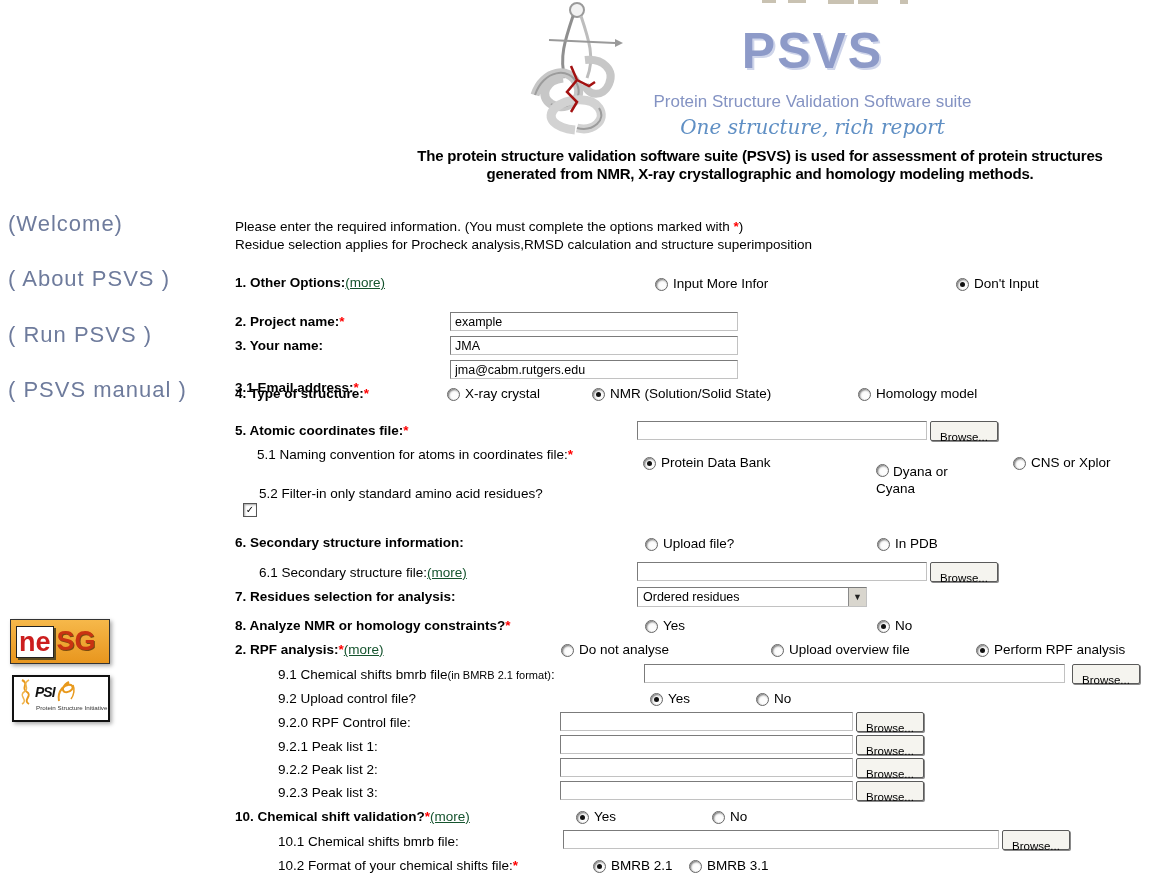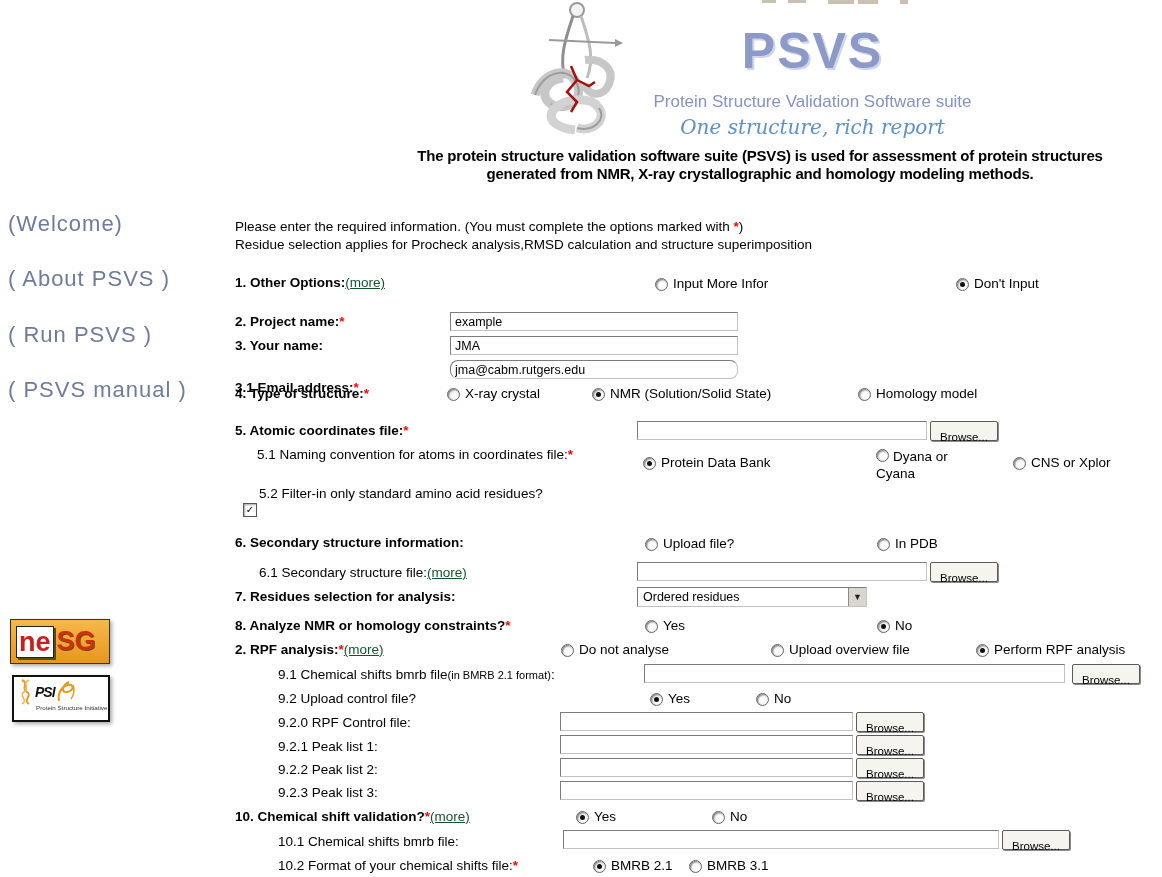--- a/index.html
+++ b/index.html
@@ -29,21 +29,21 @@
   .star{color:#ff0000;font-weight:bold;}
   .more{color:#14532d;text-decoration:underline;cursor:pointer;}
   .small{font-size:11px;}
   
   .radio-item{position:absolute;display:flex;gap:5px;align-items:flex-start;
       font-size:13.5px;white-space:nowrap;}
   .radio{width:11px;height:11px;border-radius:50%;background:#fdfdfd;border:1px solid #666;
       box-shadow:inset 1px 1px 2px rgba(0,0,0,.55);flex:0 0 auto;margin-top:2px;position:relative;}
   .radio.checked::after{content:"";position:absolute;left:3px;top:3px;width:5px;height:5px;
       border-radius:50%;background:#111;}
-  .radio-item.wrap{display:block;white-space:normal;line-height:17px;}
+  .radio-item.wrap{display:block;white-space:normal;line-height:17px;margin-top:15px;}
   .radio-item.wrap .radio{display:inline-block;vertical-align:-1px;margin-right:4px;}
   .checkbox{position:absolute;width:12px;height:12px;border:1px solid #555;background:#fff;
       box-shadow:inset 1px 1px 2px rgba(0,0,0,.35);font-size:10px;line-height:12px;text-align:center;}
   
   .ti{position:absolute;border:1px solid;border-color:#7b7b7b #c2c2c2 #c2c2c2 #7b7b7b;
       background:#fff;font-size:12.5px;padding:1px 4px;height:19px;box-sizing:border-box;
       font-family:"Liberation Sans",sans-serif;outline:none;}
   .browse{position:absolute;height:19px;background:#f5f4ef;border:1px solid #5a5a5a;
       border-radius:2px;box-shadow:1px 1px 0 0 #8a8a8a;font-size:11.5px;padding:9px 9px;
       box-sizing:border-box;font-family:"Liberation Sans",sans-serif;cursor:pointer;}
@@ -123,21 +123,21 @@
   <div class="radio-item" style="left:956px;top:276px">
       <span class="radio checked"></span>
       <span>Don't Input</span>
     </div>
 
   <div class="lbl" style="left:235px;top:314px"><b>2. Project name:</b><span class="star">*</span></div>
   <input class="ti" style="left: 450px; top: 312px; width: 288px;" value="example">
   <div class="lbl" style="left:235px;top:338px"><b>3. Your name:</b></div>
   <input class="ti" style="left: 450px; top: 336px; width: 288px;" value="JMA">
   <div class="lbl" style="left:235px;top:380px"><b>3.1 Email address:</b><span class="star">*</span></div>
-  <input class="ti" style="left: 450px; top: 360px; width: 288px; border-radius: 8px;" value="jma@cabm.rutgers.edu">
+  <input class="ti" style="left: 450px; top: 360px; width: 288px;" value="jma@cabm.rutgers.edu">
 
   <div class="lbl" style="left:235px;top:386px"><b>4. Type of structure:</b><span class="star">*</span></div>
   <div class="radio-item" style="left:447px;top:386px">
       <span class="radio"></span>
       <span>X-ray crystal</span>
     </div>
   <div class="radio-item" style="left:592px;top:386px">
       <span class="radio checked"></span>
       <span>NMR (Solution/Solid State)</span>
     </div>

